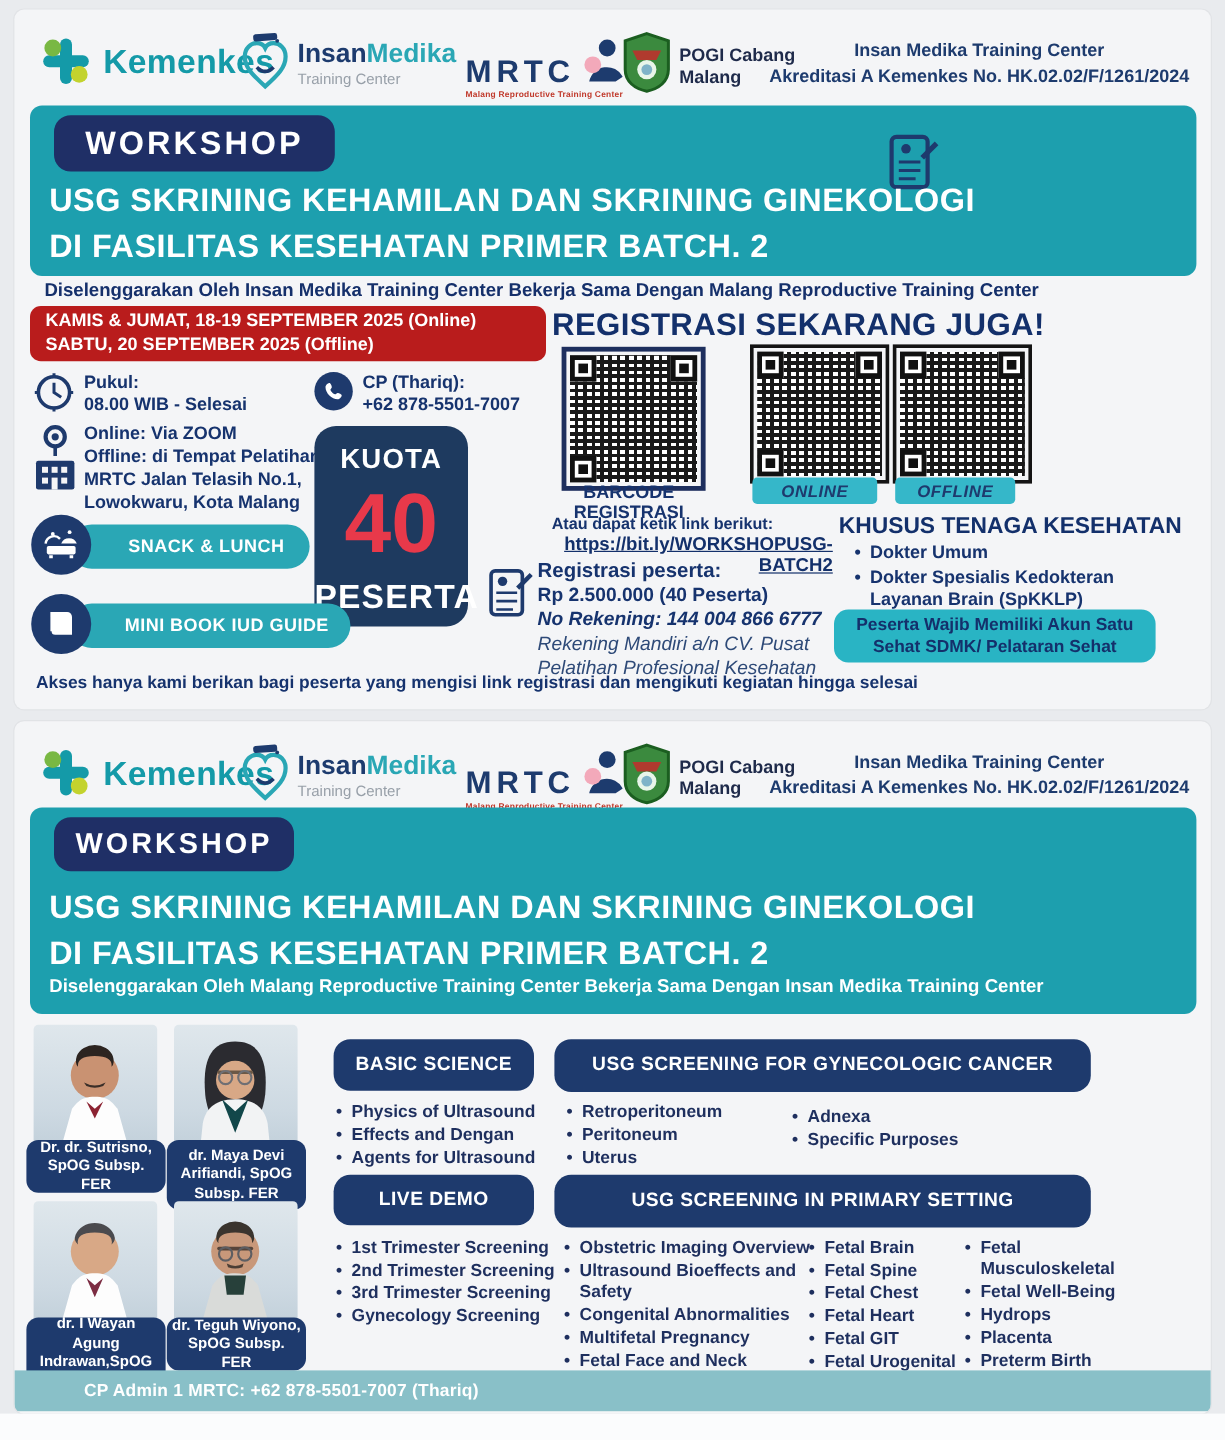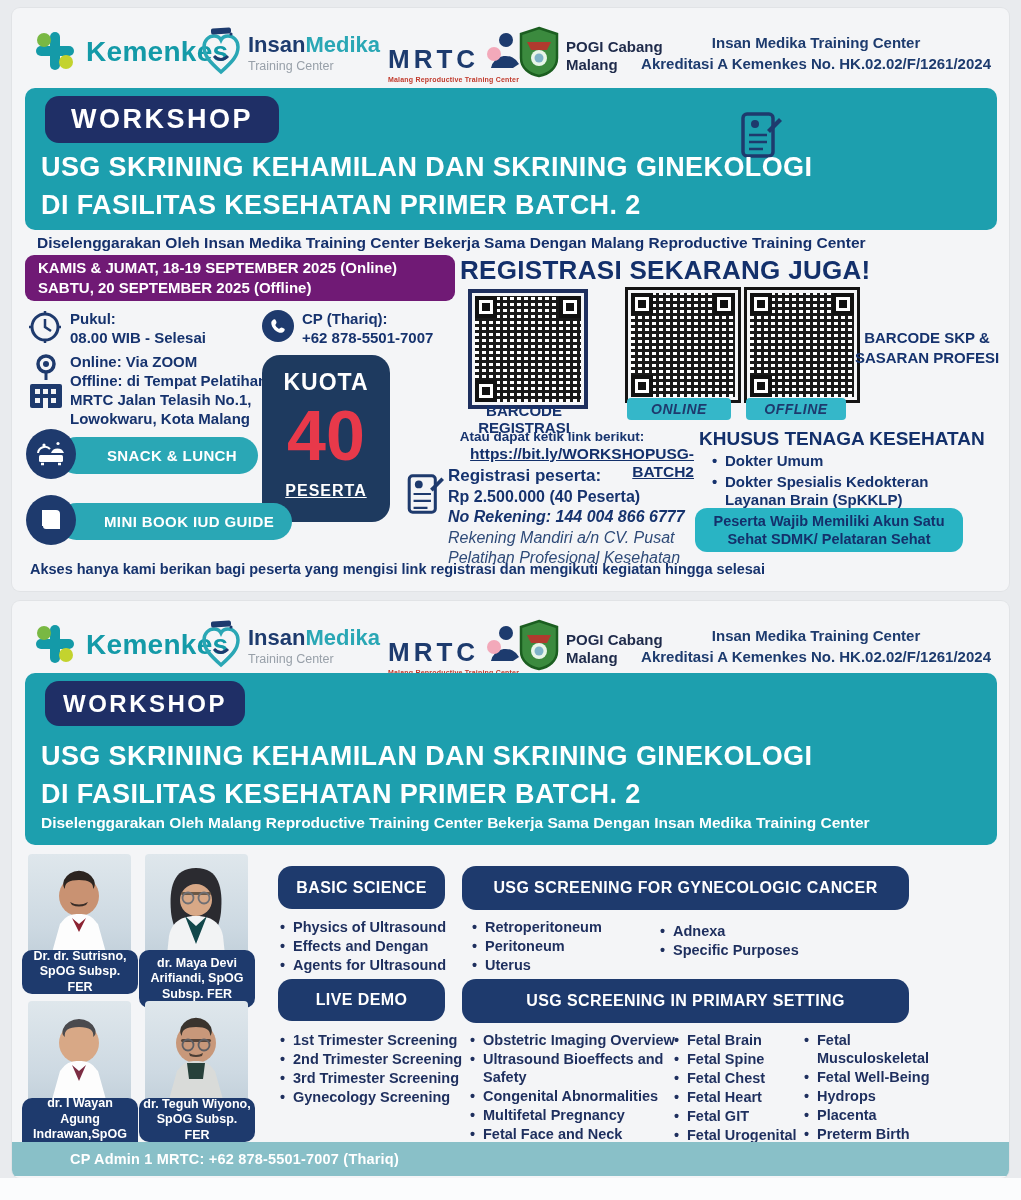--- a/index.html
+++ b/index.html
@@ -25,27 +25,27 @@
   .banner1{top:80px;height:142px;}
   .banner2{top:72px;height:172px;}
   .wbadge{position:absolute;left:20px;top:8px;background:#1f2f66;border-radius:14px;color:#fff;font-weight:bold;letter-spacing:2.5px;display:flex;align-items:center;justify-content:center;}
   .wbadge1{width:234px;height:47px;font-size:27px;}
   .wbadge2{width:200px;height:45px;font-size:24px;}
   .btitle{position:absolute;left:16px;color:#fff;font-weight:bold;font-size:27px;letter-spacing:.4px;white-space:nowrap;}
   .bsub1{position:absolute;left:25px;top:226px;font-size:15.5px;font-weight:bold;color:#15306b;white-space:nowrap;}
   .bsub2{position:absolute;left:16px;top:141px;font-size:15.5px;font-weight:bold;color:#fff;white-space:nowrap;}
 
   
-  .datebox{position:absolute;left:13px;top:247px;width:430px;height:46px;background:#701a75;border-radius:9px;color:#fff;font-weight:bold;font-size:15px;line-height:20px;display:flex;flex-direction:column;justify-content:center;padding-left:13px;box-sizing:border-box;}
+  .datebox{position:absolute;left:13px;top:247px;width:430px;height:46px;background:#b91c1c;border-radius:9px;color:#fff;font-weight:bold;font-size:15px;line-height:20px;display:flex;flex-direction:column;justify-content:center;padding-left:13px;box-sizing:border-box;}
   .inforow{position:absolute;font-size:15px;font-weight:bold;color:#16336e;line-height:19px;}
   .iconcircle{position:absolute;border-radius:50%;background:#1e3a6d;display:flex;align-items:center;justify-content:center;}
   .kuota{position:absolute;left:250px;top:347px;width:128px;height:167px;background:#1e3a5f;border-radius:18px;text-align:center;color:#fff;}
   .kuota .kl{font-size:23px;font-weight:bold;letter-spacing:1px;margin-top:14px;}
   .kuota .kv{font-size:70px;font-weight:bold;color:#e8394a;line-height:76px;margin-top:2px;}
-  .kuota .ku{font-size:16px;font-weight:bold;letter-spacing:1px;margin-top:8px;text-decoration:underline;}
+  .kuota .ku{font-size:28px;font-weight:bold;letter-spacing:1px;margin-top:8px;}
   .pill{position:absolute;background:#2aa7b5;border-radius:19px;color:#fff;font-weight:bold;font-size:15px;display:flex;align-items:center;justify-content:center;letter-spacing:.4px;}
 
   
   .regtitle{position:absolute;left:448px;top:247px;font-size:26px;font-weight:bold;color:#13306b;letter-spacing:.3px;}
   .qr{position:absolute;background:#fff;background-image:
       repeating-linear-gradient(0deg,#191919 0 3px,transparent 3px 6px),
       repeating-linear-gradient(90deg,#191919 0 3px,transparent 3px 7px),
       repeating-linear-gradient(45deg,rgba(255,255,255,.85) 0 3px,transparent 3px 8px);}
   .qr1{left:456px;top:281px;width:106px;height:106px;border:4px solid #1e2f5e;padding:3px;background-clip:content-box;}
   .qr2{left:613px;top:279px;width:104px;height:104px;border:3px solid #141414;padding:3px;background-clip:content-box;}
@@ -232,24 +232,20 @@
     </div>
     <div class="modebtn" style="left:615px;top:390px;width:104px;height:22px">ONLINE</div>
 
     <div class="qr qr3">
       <span class="finder f-tl"></span>
       <span class="finder f-tr"></span>
       <span class="finder f-bl"></span>
     </div>
     <div class="modebtn" style="left:734px;top:390px;width:100px;height:22px">OFFLINE</div>
 
-    <div class="skp">
-      <div>BARCODE SKP &amp;</div>
-      <div>SASARAN PROFESI</div>
-    </div>
 
     <div class="linkhint">Atau dapat ketik link berikut:</div>
     <div class="biglink">https://bit.ly/WORKSHOPUSG-BATCH2</div>
 
     <svg class="abs" style="left:392px;top:460px" width="40" height="52" viewBox="0 0 46 54">
       <rect x="6" y="6" width="30" height="42" rx="4" fill="none" stroke="#1e3a6d" stroke-width="3.5"></rect>
       <circle cx="17" cy="16" r="4.5" fill="#1e3a6d"></circle>
       <path d="M11 27 h20 M11 35 h20 M11 43 h16" stroke="#1e3a6d" stroke-width="2.5"></path>
       <path d="M30 21 L43 8 L46 11 L33 24 Z" fill="#1e3a6d"></path>
     </svg>

